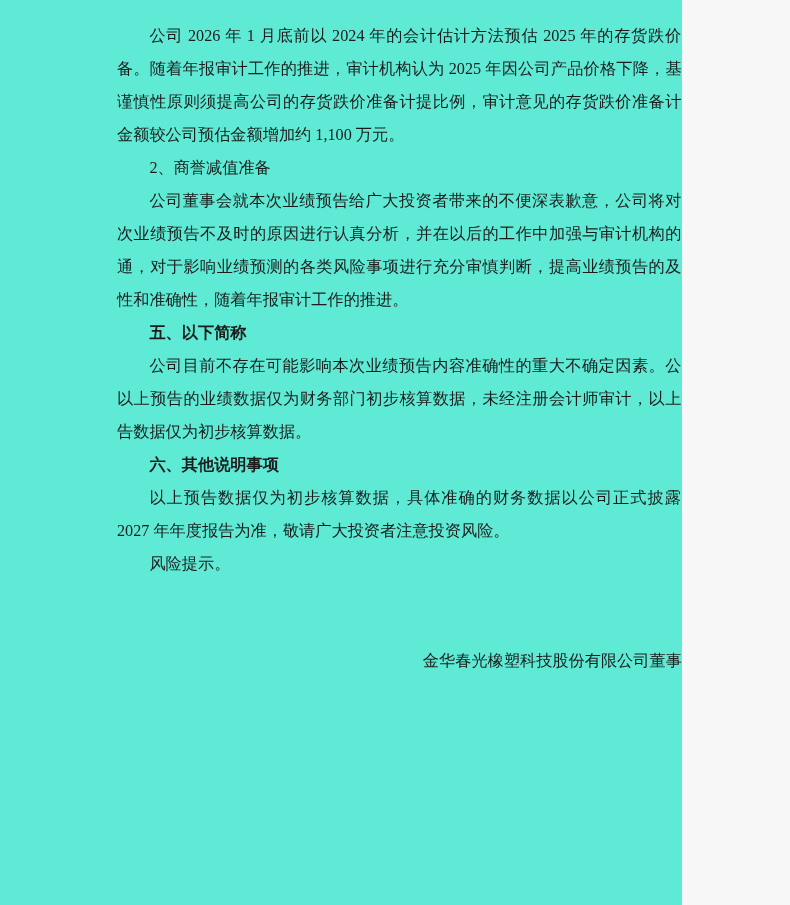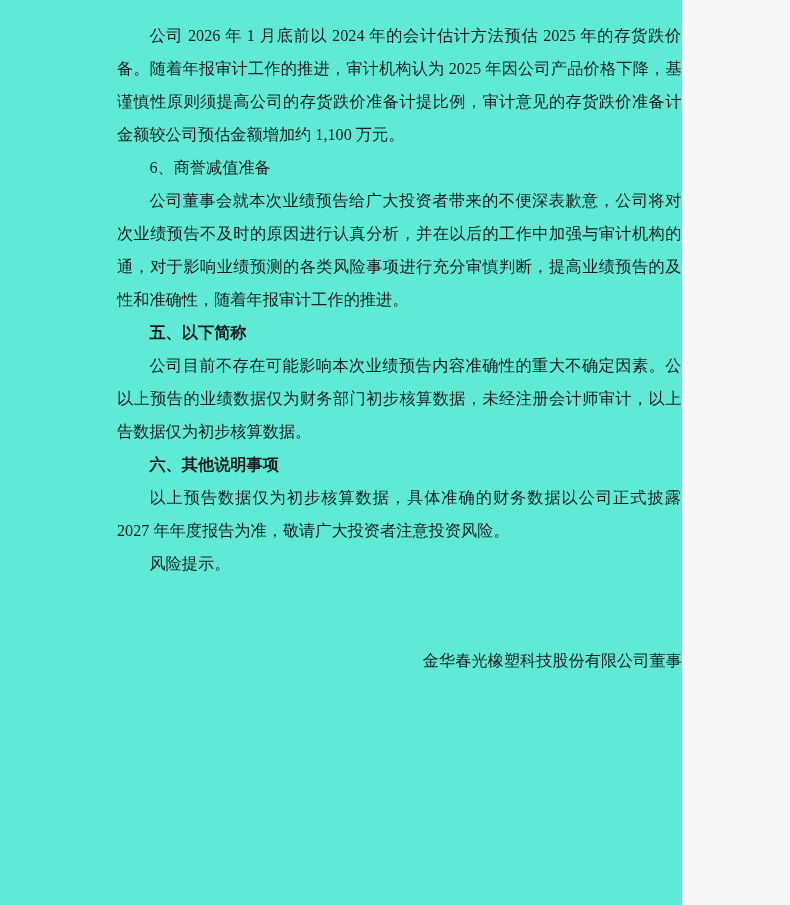--- a/index.html
+++ b/index.html
@@ -56,21 +56,21 @@
     margin-top: 1px;
     white-space: nowrap;
   }
 </style>
 </head>
 <body>
 
 <div class="page">
   <div class="doc-body">
     <p class="para">公司 2026 年 1 月底前以 2024 年的会计估计方法预估 2025 年的存货跌价准备。随着年报审计工作的推进，审计机构认为 2025 年因公司产品价格下降，基于谨慎性原则须提高公司的存货跌价准备计提比例，审计意见的存货跌价准备计提金额较公司预估金额增加约 1,100 万元。</p>
-    <p class="subhead">6、商誉减值准备</p>
+    <p class="subhead">2、商誉减值准备</p>
     <p class="para">公司董事会就本次业绩预告给广大投资者带来的不便深表歉意，公司将对本次业绩预告不及时的原因进行认真分析，并在以后的工作中加强与审计机构的沟通，对于影响业绩预测的各类风险事项进行充分审慎判断，提高业绩预告的及时性和准确性，随着年报审计工作的推进。</p>
     <h2 class="heading">五、以下简称</h2>
     <p class="para">公司目前不存在可能影响本次业绩预告内容准确性的重大不确定因素。公司以上预告的业绩数据仅为财务部门初步核算数据，未经注册会计师审计，以上预告数据仅为初步核算数据。</p>
     <h2 class="heading">六、其他说明事项</h2>
     <p class="para">以上预告数据仅为初步核算数据，具体准确的财务数据以公司正式披露的 2027 年年度报告为准，敬请广大投资者注意投资风险。</p>
     <p class="closing">风险提示。</p>
 
     <div class="sign-block">
       <div class="sign-company">金华春光橡塑科技股份有限公司董事会</div>
     </div>

